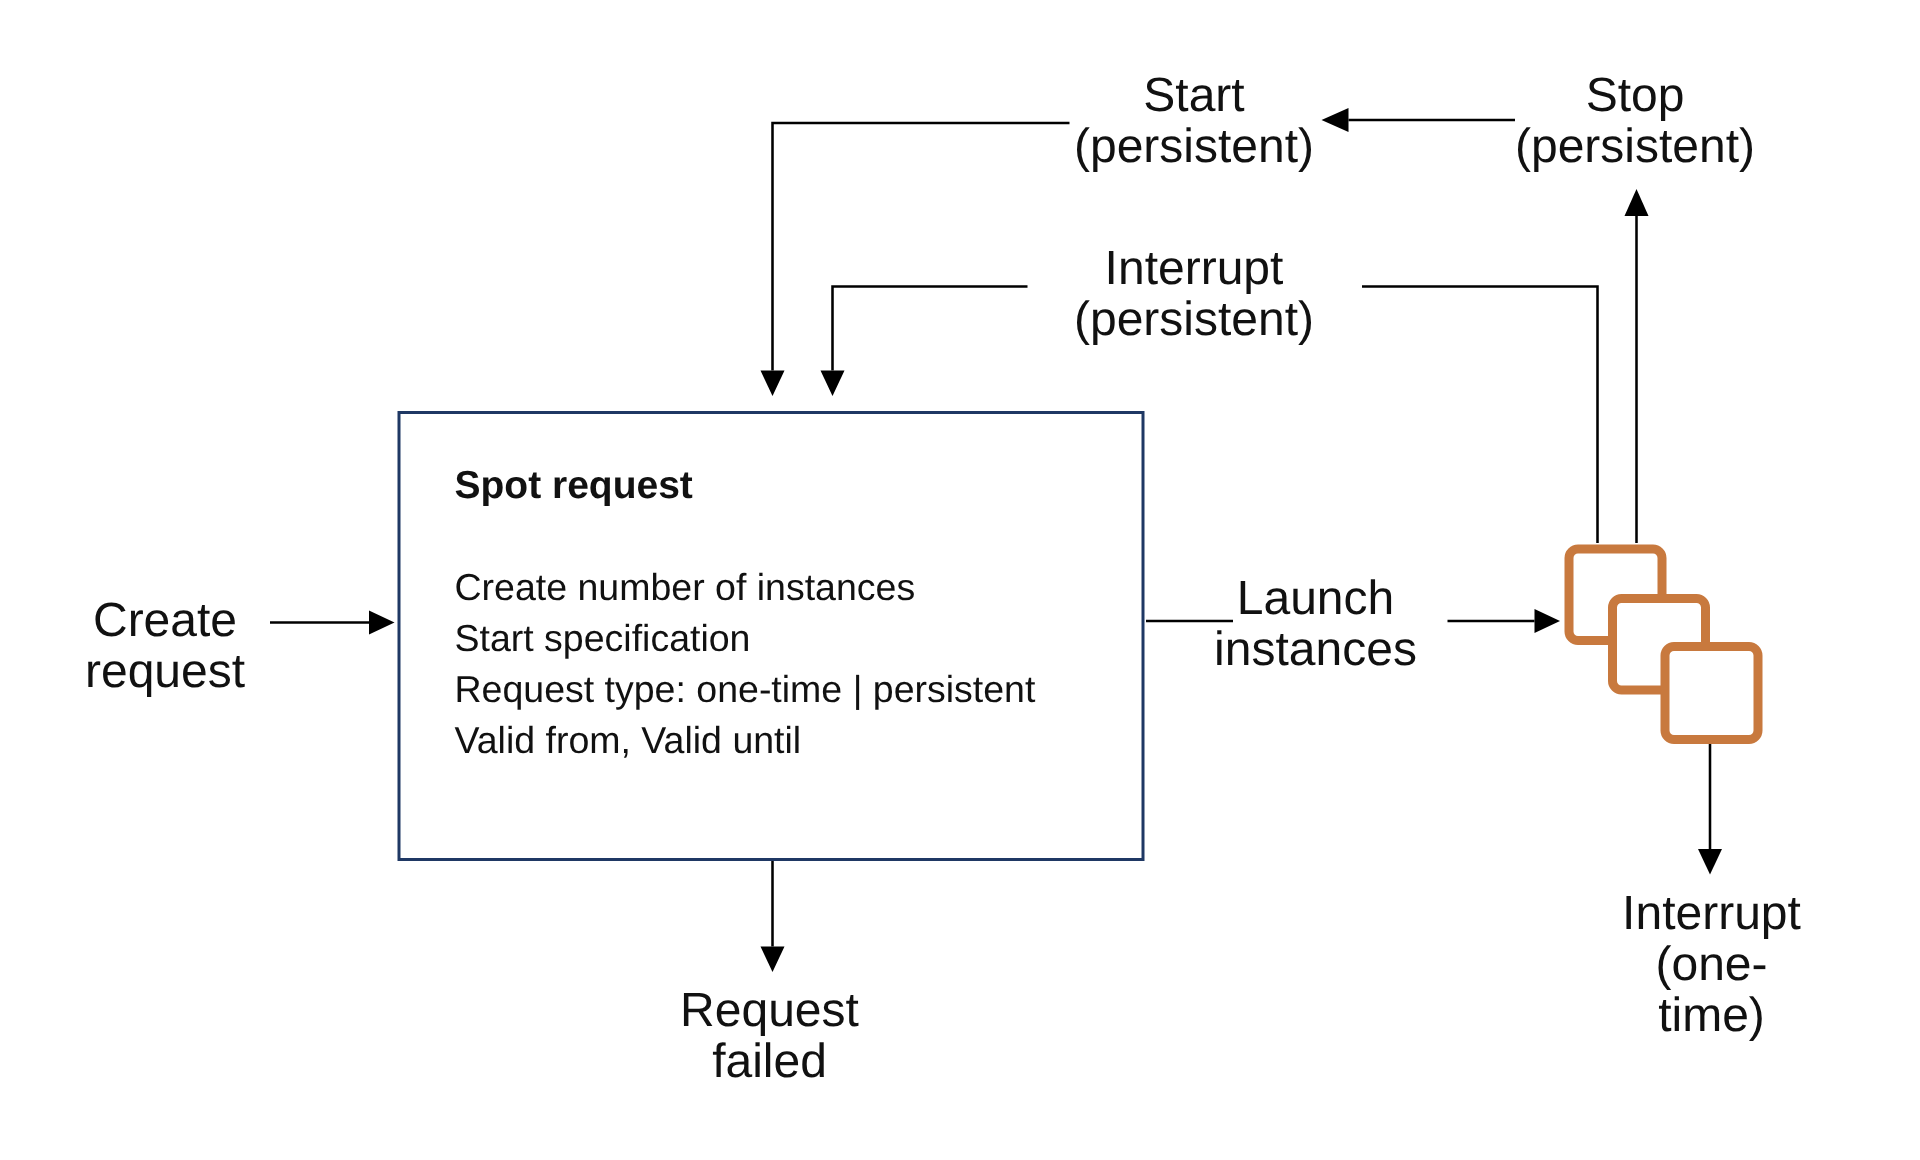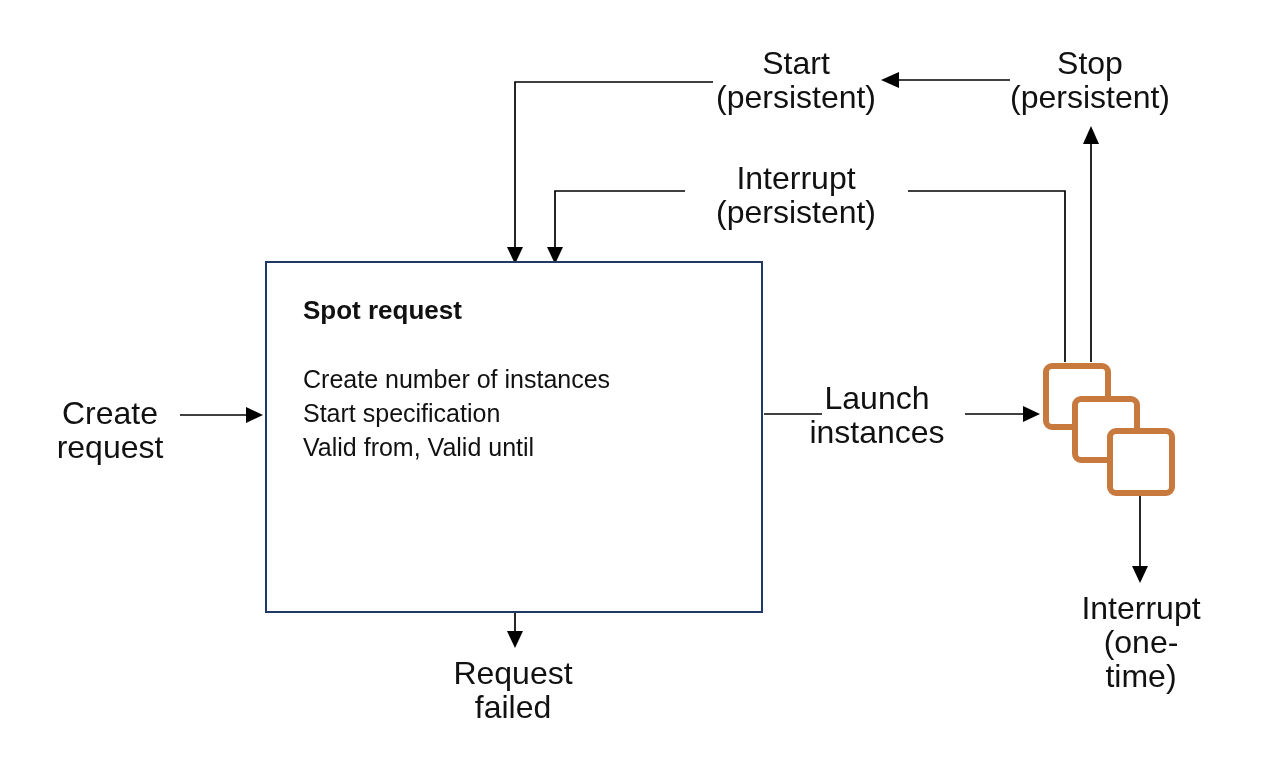--- a/index.html
+++ b/index.html
@@ -42,23 +42,23 @@
     transform: translateX(-50%);
     text-align: center;
     white-space: pre-line;
     font-size: 32px;
     line-height: 34px;
     color: #111111;
   }
   #spot-request-box {
     position: absolute;
     left: 265px;
-    top: 261px;
+    top: 274px;
     width: 498px;
-    height: 352px;
+    height: 300px;
     border: 2px solid #1f3864;
     background: #ffffff;
     box-sizing: border-box;
     padding: 30px 14px 0 36px;
   }
   #spot-request-title {
     font-size: 26px;
     font-weight: bold;
     line-height: 34px;
     margin: 0 0 35px 0;
@@ -128,20 +128,21 @@
       <rect class="instance-square" x="1075" y="399" width="62" height="61" rx="6" stroke="#c8793e"></rect>
       <rect class="instance-square" x="1110" y="431" width="62" height="62" rx="6" stroke="#c8793e"></rect>
     </g>
   </svg>
 
   <div id="spot-request-box">
     <div id="spot-request-title">Spot request</div>
     <div>
       <div class="spot-request-line">Create number of instances</div>
       <div class="spot-request-line">Start specification</div>
+      <div class="spot-request-line">Request type: one-time | persistent</div>
       <div class="spot-request-line">Valid from, Valid until</div>
     </div>
   </div>
 
   <div class="node-label" style="left:796px; top:46px;">Start
 (persistent)</div>
 
   <div class="node-label" style="left:1090px; top:46px;">Stop
 (persistent)</div>
 

